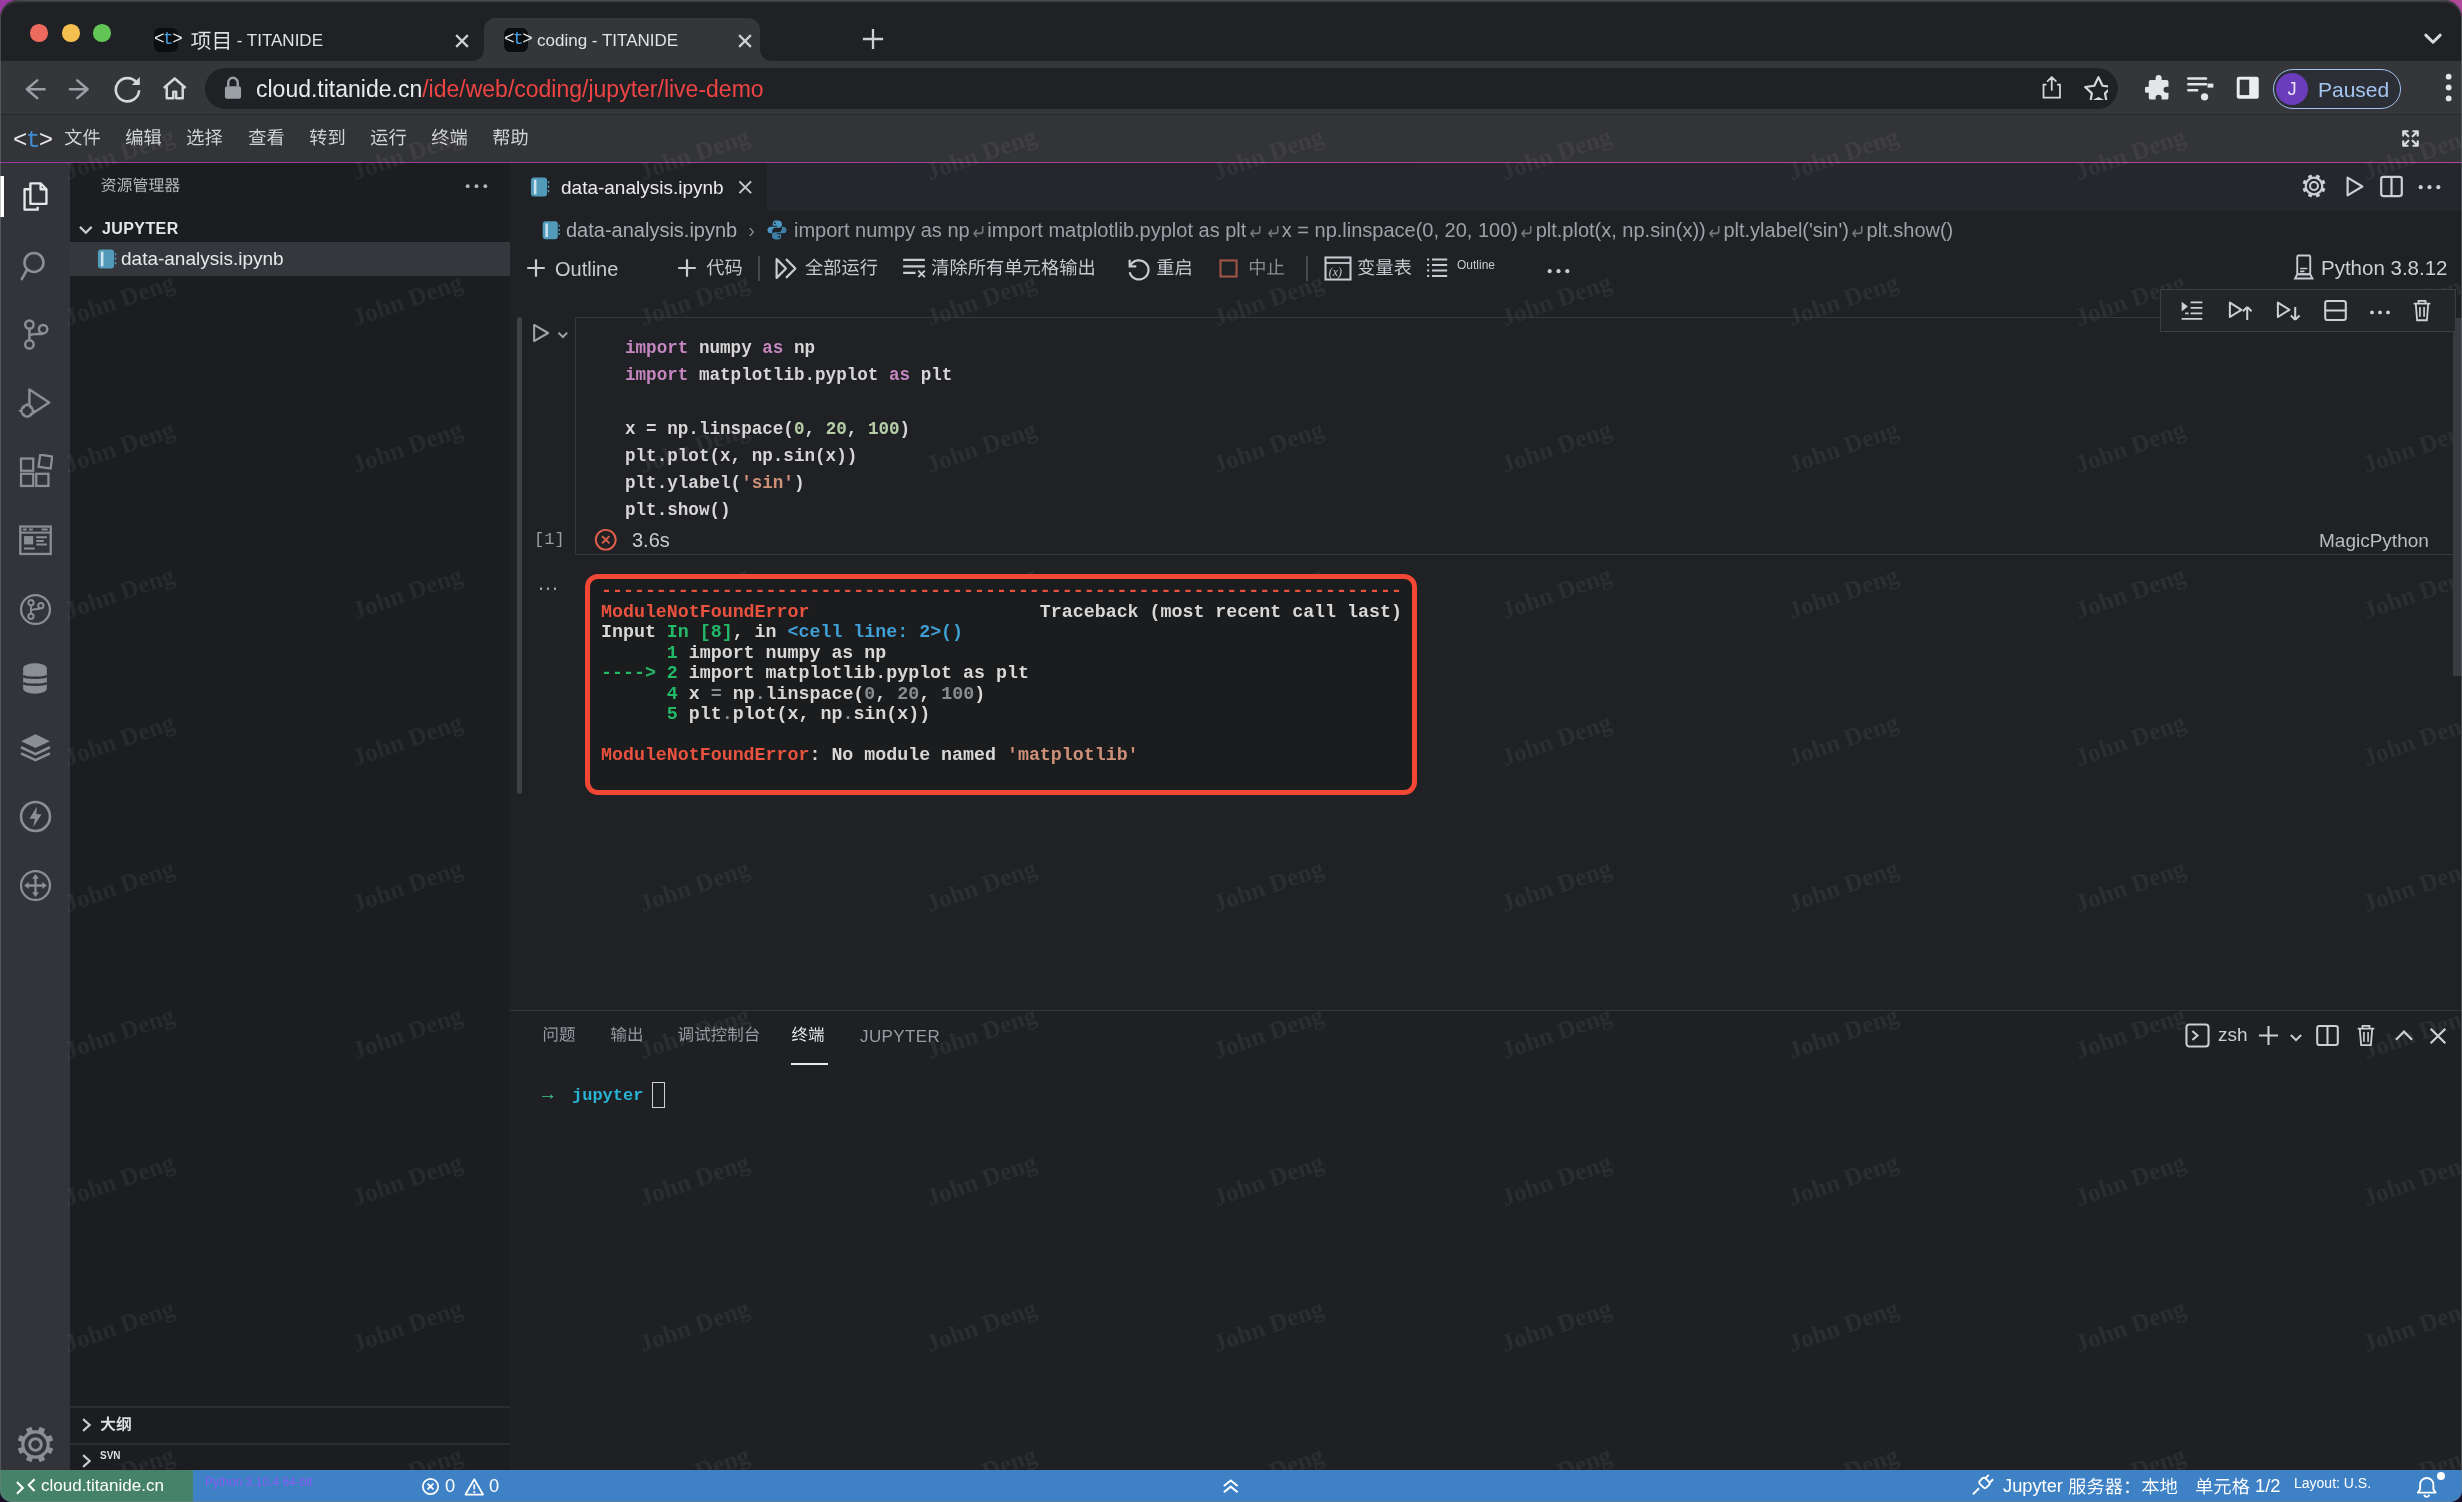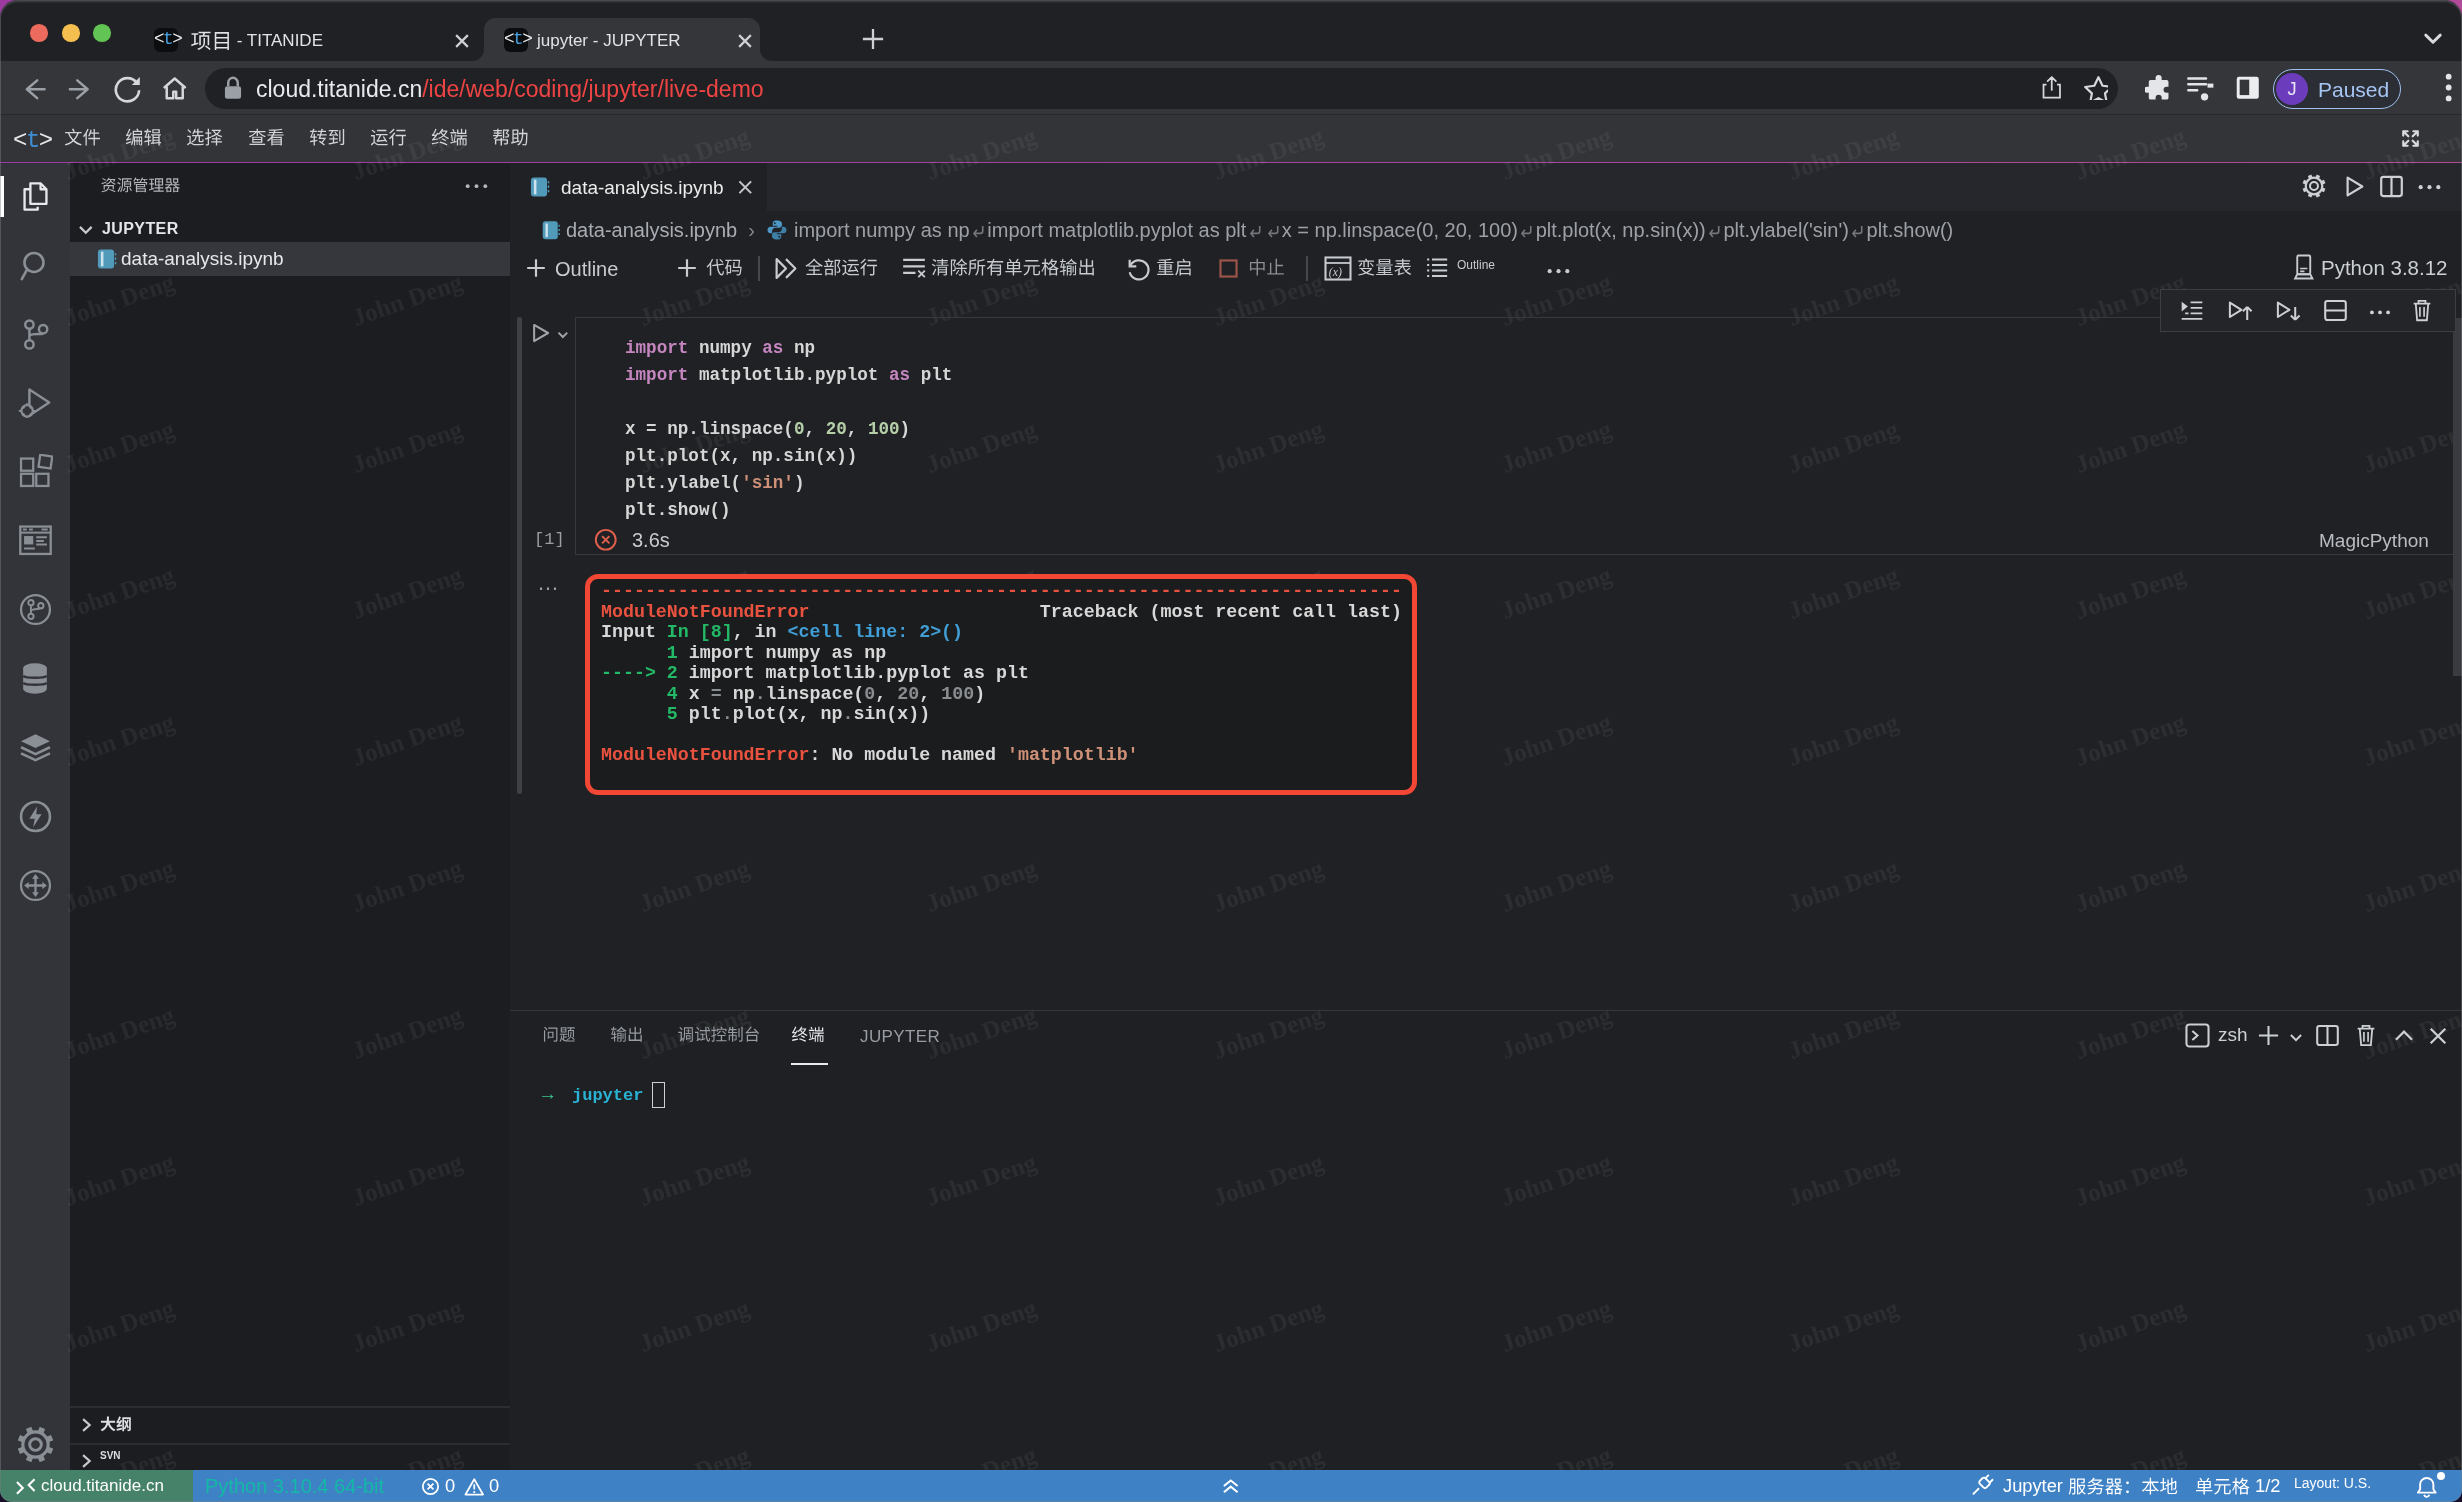--- a/index.html
+++ b/index.html
@@ -132,21 +132,21 @@
         <path d="M7 7l16 16M23 7L7 23" stroke="#cdd0d4" stroke-width="3"></path>
       </svg></div>
     <div class="abs" style="left:484px;top:17.6px;width:276px;height:43px;background:#35363a;border-radius:11.7px 11.7px 0 0"></div>
     <div class="abs" style="left:472px;top:49px;width:11.7px;height:11.7px;background:#35363a"></div>
     <div class="abs" style="left:472px;top:49px;width:11.7px;height:11.7px;background:#202124;border-bottom-right-radius:11.7px"></div>
     <div class="abs" style="left:760px;top:49px;width:11.7px;height:11.7px;background:#35363a"></div>
     <div class="abs" style="left:760px;top:49px;width:11.7px;height:11.7px;background:#202124;border-bottom-left-radius:11.7px"></div>
     <div class="abs " style="left:504px;top:28px;">
       <div class="fav">&lt;<b>t</b>&gt;</div>
     </div>
-    <div class="abs ttl" style="left:537px;top:31px;">jupyter - JUPYTER</div>
+    <div class="abs ttl" style="left:537px;top:31px;">coding - TITANIDE</div>
     <div class="ic" style="left:734px;top:30px;width:22px;height:22px"><svg width="22" height="22" viewBox="0 0 30 30" fill="none">
         <path d="M7 7l16 16M23 7L7 23" stroke="#cdd0d4" stroke-width="3"></path>
       </svg></div>
     <div class="ic" style="left:860px;top:26px;width:26px;height:26px"><svg width="26" height="26" viewBox="0 0 36 36" fill="none">
         <path d="M18 4v28M4 18h28" stroke="#cdd0d4" stroke-width="3.2"></path>
       </svg></div>
     <div class="ic" style="left:2420px;top:25px;width:26px;height:26px"><svg width="26" height="26" viewBox="0 0 36 36" fill="none">
         <path d="M8 14l10 10 10-10" stroke="#d8dade" stroke-width="4" stroke-linecap="round" stroke-linejoin="round"></path>
       </svg></div>
     <div class="ic" style="left:17.6px;top:73px;width:31px;height:31px"><svg width="31" height="31" viewBox="0 0 42 42" fill="none">
@@ -543,21 +543,21 @@
         <path d="M5 5l20 20M25 5L5 25" stroke="#ccd0d4" stroke-width="3"></path>
       </svg></div>
     <div class="abs " style="left:542px;top:1082px;font:bold 19px/26px 'Liberation Mono',monospace;color:#39c98b">→</div>
     <div class="abs " style="left:572px;top:1083px;font:bold 17px/26px 'Liberation Mono',monospace;color:#29b2d3">jupyter</div>
     <div class="abs" style="left:652px;top:1082px;width:12.5px;height:26px;border:1.8px solid #d0d0d0"></div>
     <div class="ic" style="left:14px;top:1474px;width:23.5px;height:25px"><svg width="23.5" height="25" viewBox="0 0 32 34" fill="none">
         <path d="M4 11l8 8-8 8" stroke="#fff" stroke-width="2.8" fill="none"></path>
         <path d="M28 7l-8 8 8 8" stroke="#fff" stroke-width="2.8" fill="none"></path>
       </svg></div>
     <div class="abs " style="left:41px;top:1476px;font-size:17px;color:#fff">cloud.titanide.cn</div>
-    <div class="abs " style="left:205px;top:1475px;font-size:20px;color:#14b8a6">Python 3.10.4 64-bit</div>
+    <div class="abs " style="left:205px;top:1475px;font-size:12px;color:#8b5cf6">Python 3.10.4 64-bit</div>
     <div class="ic" style="left:421px;top:1477px;width:19px;height:19px"><svg width="19" height="19" viewBox="0 0 26 26" fill="none">
         <circle cx="13" cy="13" r="10.5" stroke="#fff" stroke-width="2.4"></circle>
         <path d="M9 9l8 8M17 9l-8 8" stroke="#fff" stroke-width="2.4"></path>
       </svg></div>
     <div class="abs " style="left:445px;top:1475px;font-size:18.3px;color:#fff">0</div>
     <div class="ic" style="left:464px;top:1477px;width:20.5px;height:19px"><svg width="20.5" height="19" viewBox="0 0 28 26" fill="none">
         <path d="M14 3L26 24H2z" stroke="#fff" stroke-width="2.4" stroke-linejoin="round" fill="none"></path>
         <path d="M14 10v7" stroke="#fff" stroke-width="2.4"></path>
         <circle cx="14" cy="20.5" r="1.5" fill="#fff"></circle>
       </svg></div>

